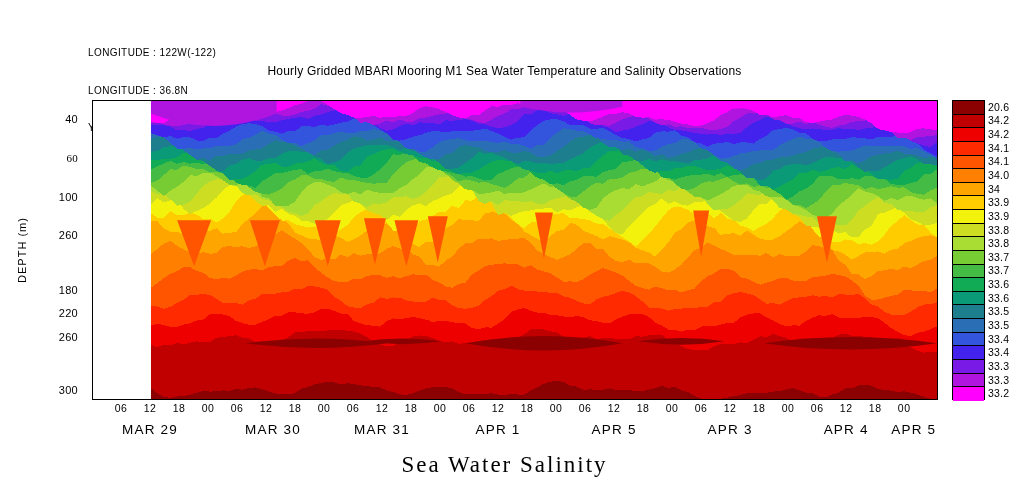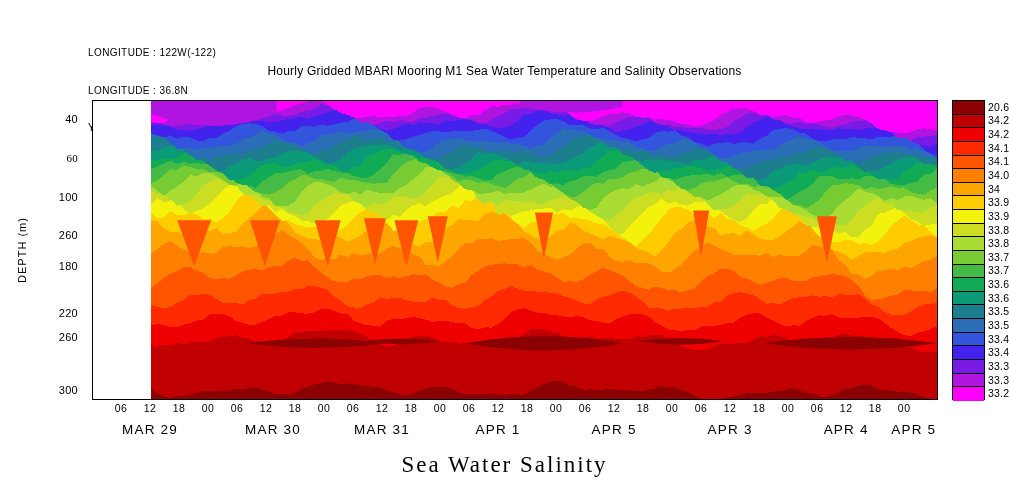--- a/index.html
+++ b/index.html
@@ -63,21 +63,21 @@
   <div>YEAR : 2012</div>
 </div>
 
 <div class="chart-title">Hourly Gridded MBARI Mooring M1 Sea Water Temperature and Salinity Observations</div>
 
 <div class="ylab-wrap" id="ylabs">
     <div class="ylab" style="top: 19.3548px;">40</div>
     <div class="ylab" style="top: 58.0645px; font-family: Liberation Serif, serif;">60</div>
     <div class="ylab" style="top: 96.7742px;">100</div>
     <div class="ylab" style="top: 135.484px;">260</div>
-    <div class="ylab" style="top: 166px;">180</div>
+    <div class="ylab" style="top: 190px;">180</div>
     <div class="ylab" style="top: 212.903px;">220</div>
     <div class="ylab" style="top: 237px;">260</div>
     <div class="ylab" style="top: 290.323px;">300</div>
   </div>
 <div class="ytitle">DEPTH (m)</div>
 
 <div id="plot">
   <div id="field">
       <svg viewBox="0 0 846 300" preserveAspectRatio="none">
         <rect x="58.011428571428574" y="0" width="787.9885714285714" height="300" fill="#8b0000"></rect>

